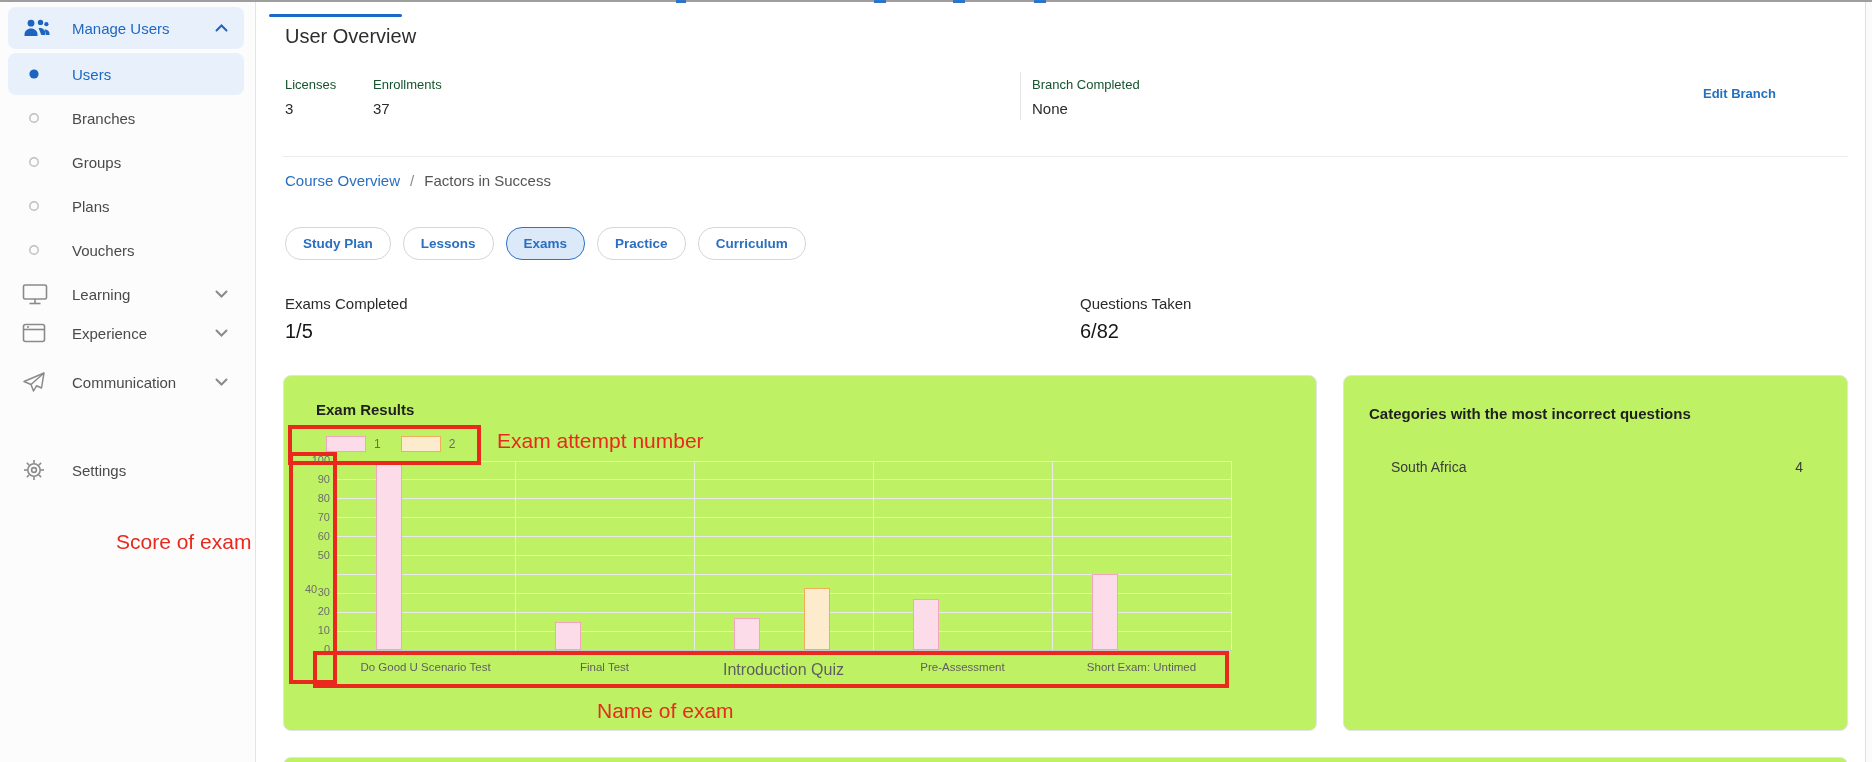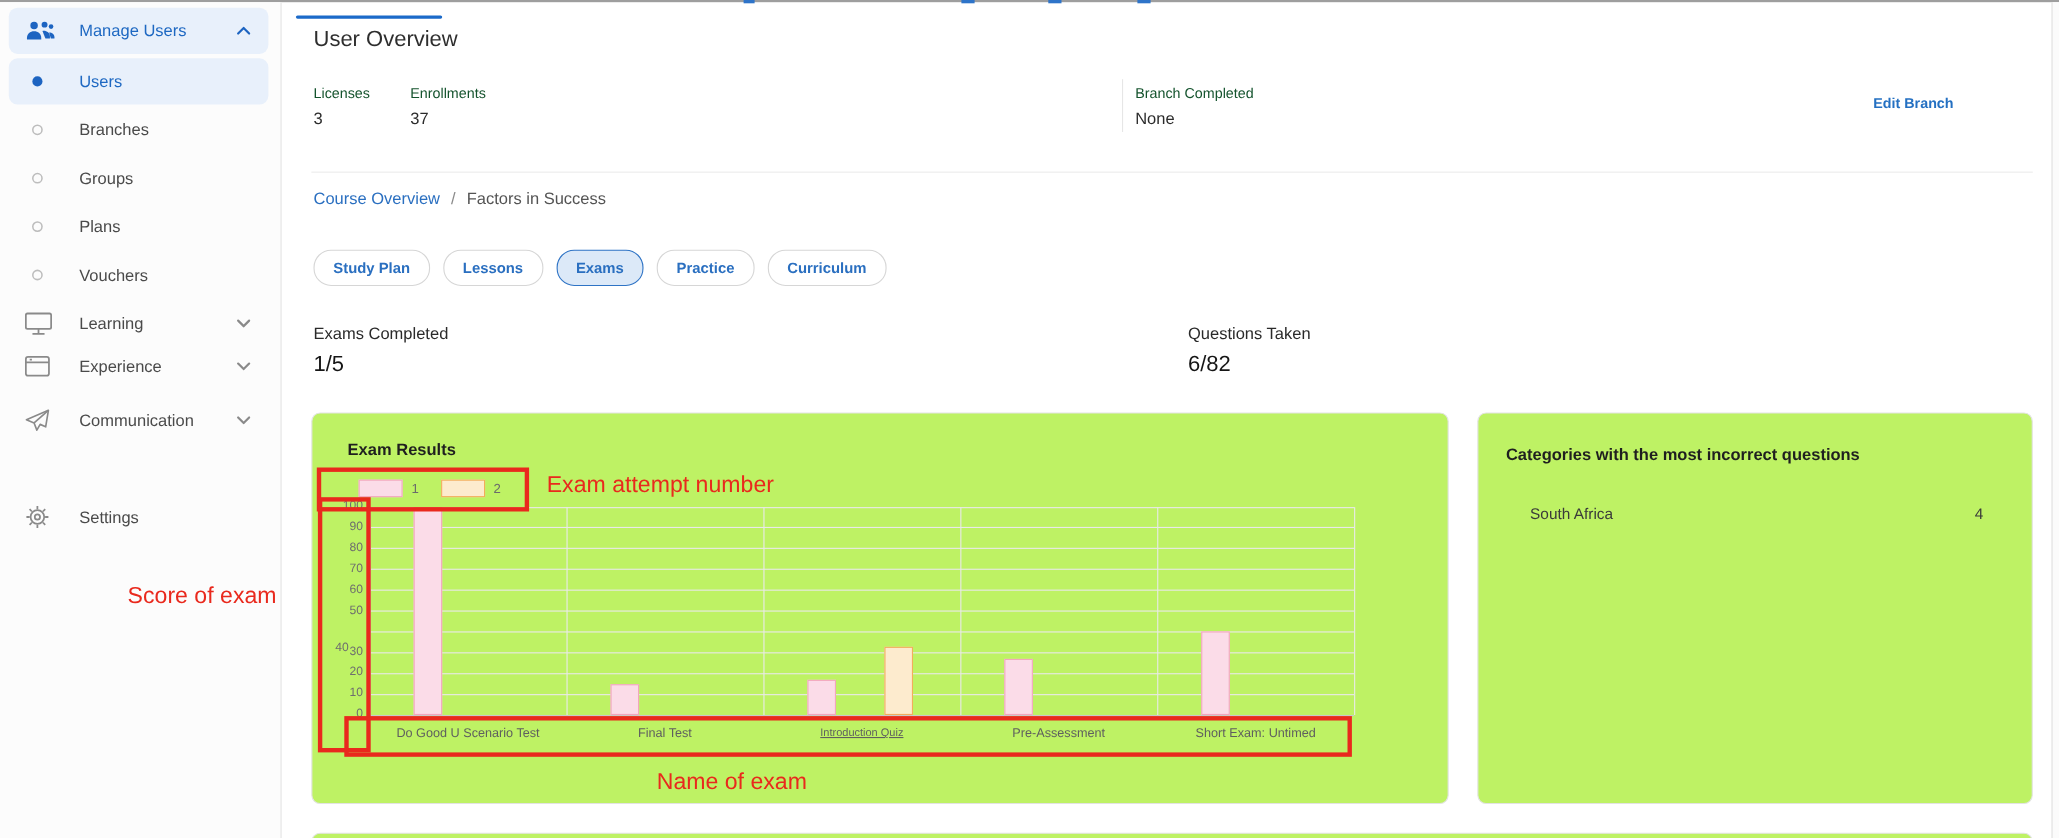--- a/index.html
+++ b/index.html
@@ -261,21 +261,21 @@
         <div style="position: absolute; left: 946.5px; top: 85px; width: 1px; height: 189px; background: rgb(233, 233, 233);"></div>
         <div style="position: absolute; left: 51.5px; top: 85px; width: 1px; height: 189px; background: rgb(201, 201, 201);"></div>
         <div style="position: absolute; left: 91.5px; top: 85px; width: 26px; height: 189px; background: rgb(251, 220, 232); border: 1px solid rgb(242, 166, 188); box-sizing: border-box;"></div>
         <div style="position: absolute; left: 270.5px; top: 245.65px; width: 26px; height: 28.35px; background: rgb(251, 220, 232); border: 1px solid rgb(242, 166, 188); box-sizing: border-box;"></div>
         <div style="position: absolute; left: 449.5px; top: 241.87px; width: 26px; height: 32.13px; background: rgb(251, 220, 232); border: 1px solid rgb(242, 166, 188); box-sizing: border-box;"></div>
         <div style="position: absolute; left: 628.5px; top: 222.97px; width: 26px; height: 51.03px; background: rgb(251, 220, 232); border: 1px solid rgb(242, 166, 188); box-sizing: border-box;"></div>
         <div style="position: absolute; left: 807.5px; top: 198.4px; width: 26px; height: 75.6px; background: rgb(251, 220, 232); border: 1px solid rgb(242, 166, 188); box-sizing: border-box;"></div>
         <div style="position: absolute; left: 519.5px; top: 211.63px; width: 26px; height: 62.37px; background: rgb(253, 235, 206); border: 1px solid rgb(242, 173, 91); box-sizing: border-box;"></div>
         <div style="position: absolute; left: 53.5px; top: 285px; width: 176px; text-align: center; font-size: 11.5px; color: rgb(95, 95, 95); white-space: nowrap;">Do Good U Scenario Test</div>
         <div style="position: absolute; left: 232.5px; top: 285px; width: 176px; text-align: center; font-size: 11.5px; color: rgb(95, 95, 95); white-space: nowrap;">Final Test</div>
-        <div style="position: absolute; left: 411.5px; top: 285px; width: 176px; text-align: center; font-size: 10px; color: rgb(95, 95, 95); white-space: nowrap; text-decoration: underline;">Introduction Quiz</div>
+        <div style="position: absolute; left: 411.5px; top: 285px; width: 176px; text-align: center; font-size: 16px; color: rgb(95, 95, 95); white-space: nowrap;">Introduction Quiz</div>
         <div style="position: absolute; left: 590.5px; top: 285px; width: 176px; text-align: center; font-size: 11.5px; color: rgb(95, 95, 95); white-space: nowrap;">Pre-Assessment</div>
         <div style="position: absolute; left: 769.5px; top: 285px; width: 176px; text-align: center; font-size: 11.5px; color: rgb(95, 95, 95); white-space: nowrap;">Short Exam: Untimed</div>
       </div>
   </div>
 
   <div id="cat-card" class="abs card">
     <div class="card-title" style="left:25px;top:29px;">Categories with the most incorrect questions</div>
     <div class="cat-row">
       <span>South Africa</span>
       <span>4</span>

